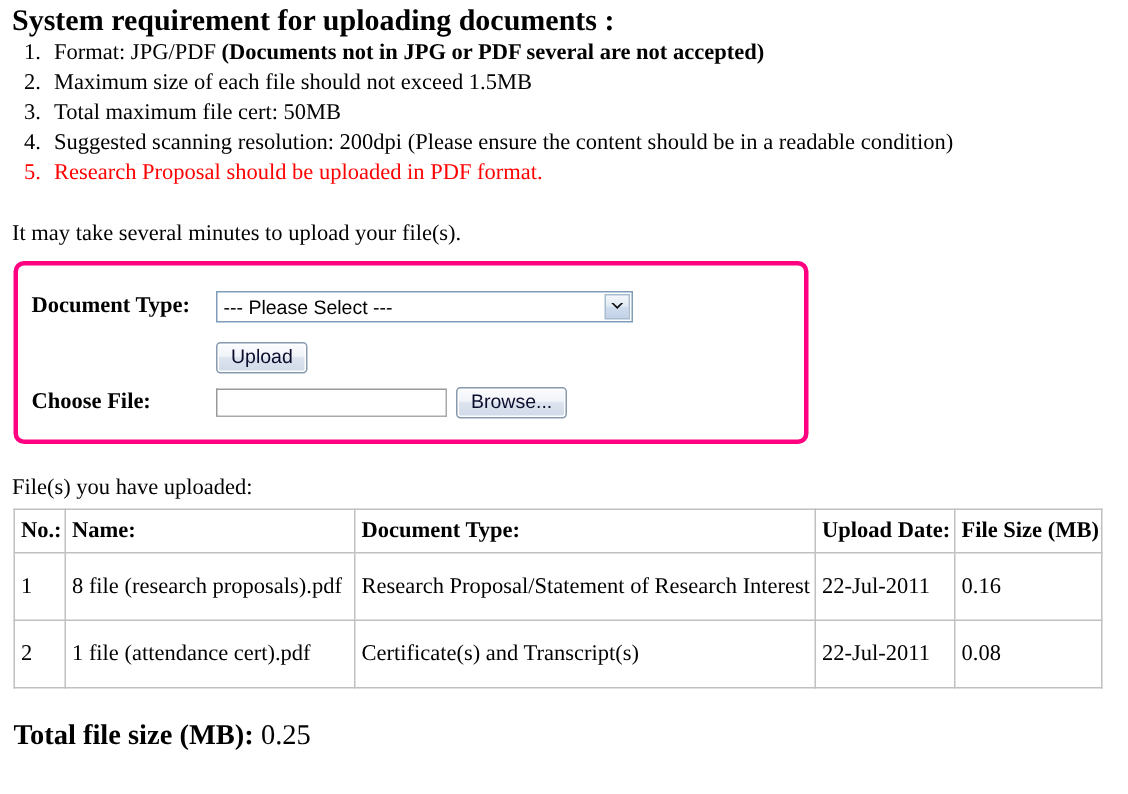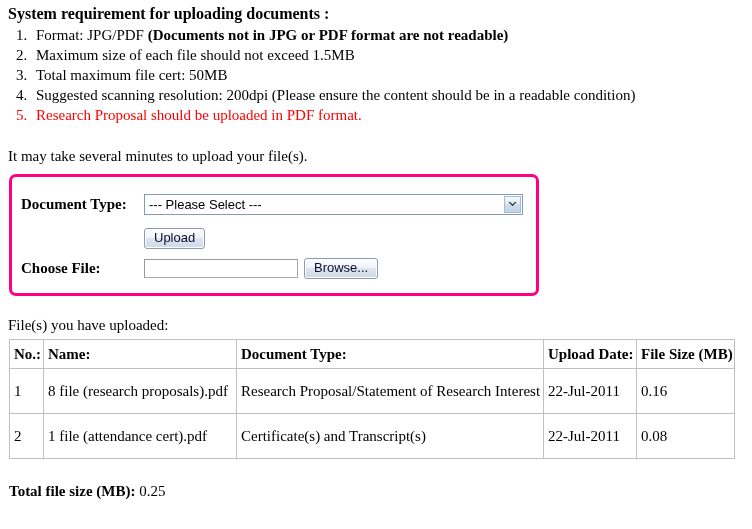--- a/index.html
+++ b/index.html
@@ -18,21 +18,21 @@
     position: relative;
   }
 
   .page {
     padding: 4px 0 0 8px;
   }
 
   
   .req-title {
     font-weight: bold;
-    font-size: 16px;
+    font-size: 20px;
     line-height: 20px;
     margin: 0 0 1px 0;
   }
   .req-list {
     margin: 0;
     padding: 0;
     list-style: none;
   }
   .req-item {
     line-height: 20px;
@@ -84,21 +84,21 @@
     font-family: "Liberation Serif", "DejaVu Serif", serif;
   }
   .form-field {
     display: flex;
     align-items: center;
   }
 
   
   .select-wrap {
     position: relative;
-    width: 379px;
+    width: 278px;
     height: 21px;
     box-sizing: border-box;
     border: 1px solid #7f9db9;
     background: #ffffff;
     display: flex;
     align-items: center;
   }
   .select-text {
     font-family: "Liberation Sans", "DejaVu Sans", sans-serif;
     font-size: 13px;
@@ -188,37 +188,37 @@
     height: 38px;
     font-weight: normal;
   }
   .col-no    { width: 34px; }
   .col-name  { width: 193px; }
   .col-type  { width: 307px; }
   .col-date  { width: 93px; }
   .col-size  { width: 98px; }
 
   .total-line {
-    font-size: 15px;
+    font-size: 19px;
     line-height: 20px;
     margin: 22px 12px 0 1px;
   }
   .total-line .total-label { font-weight: bold; }
   .total-line .total-value { font-weight: normal; }
 </style>
 </head>
 <body>
 
 <div class="page">
 
   <div class="req-title">System requirement for uploading documents :</div>
 
   <ul class="req-list">
     <li class="req-item">
-      <span class="num">1.</span><span>Format: JPG/PDF </span><b>(Documents not in JPG or PDF format are not readable)</b>
+      <span class="num">1.</span><span>Format: JPG/PDF </span><b>(Documents not in JPG or PDF several are not accepted)</b>
     </li>
     <li class="req-item">
       <span class="num">2.</span><span>Maximum size of each file should not exceed 1.5MB</span>
     </li>
     <li class="req-item">
       <span class="num">3.</span><span>Total maximum file cert: 50MB</span>
     </li>
     <li class="req-item">
       <span class="num">4.</span><span>Suggested scanning resolution: 200dpi (Please ensure the content should be in a readable condition)</span>
     </li>

